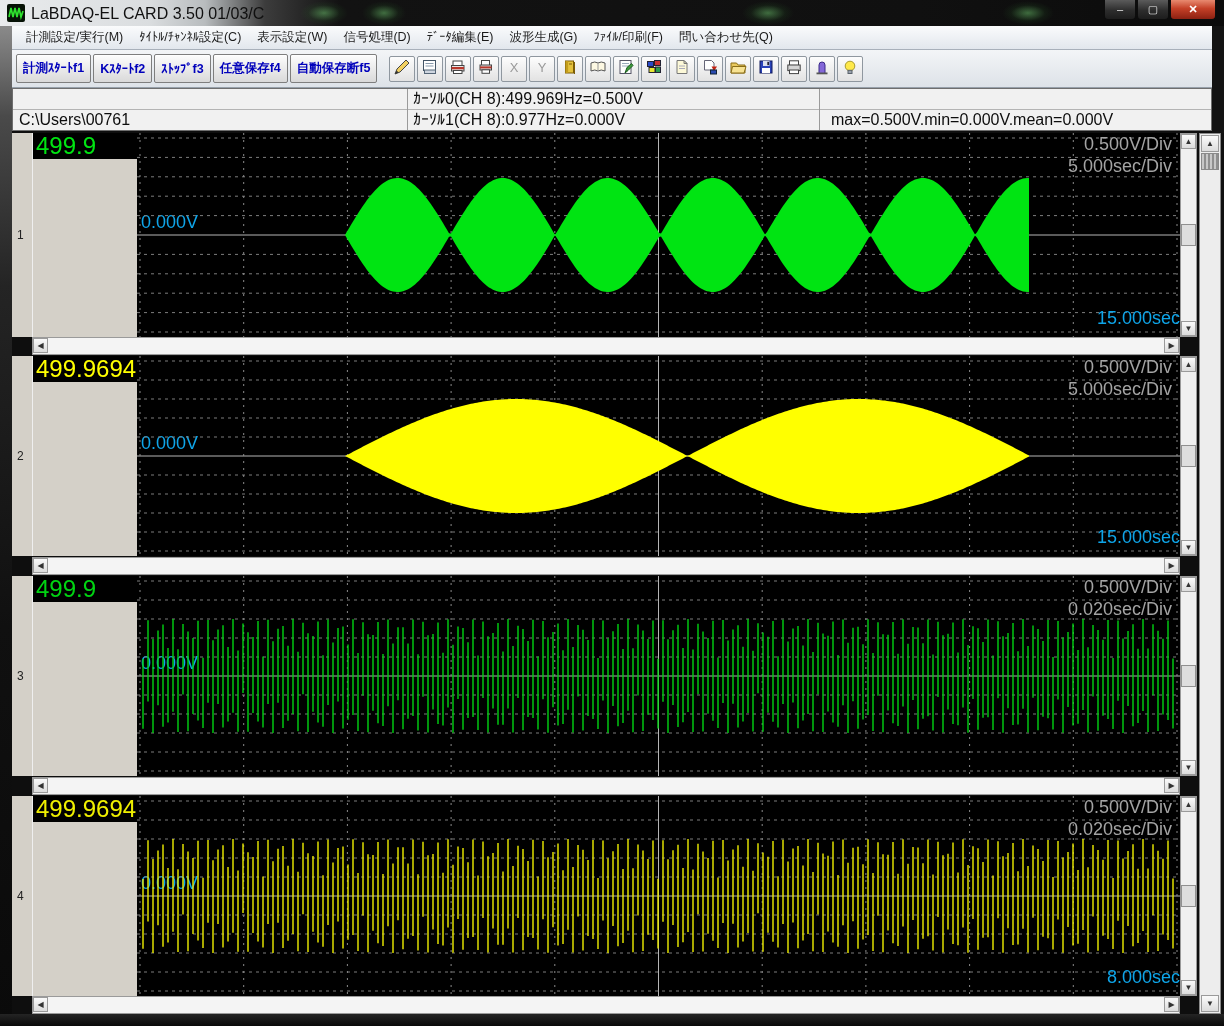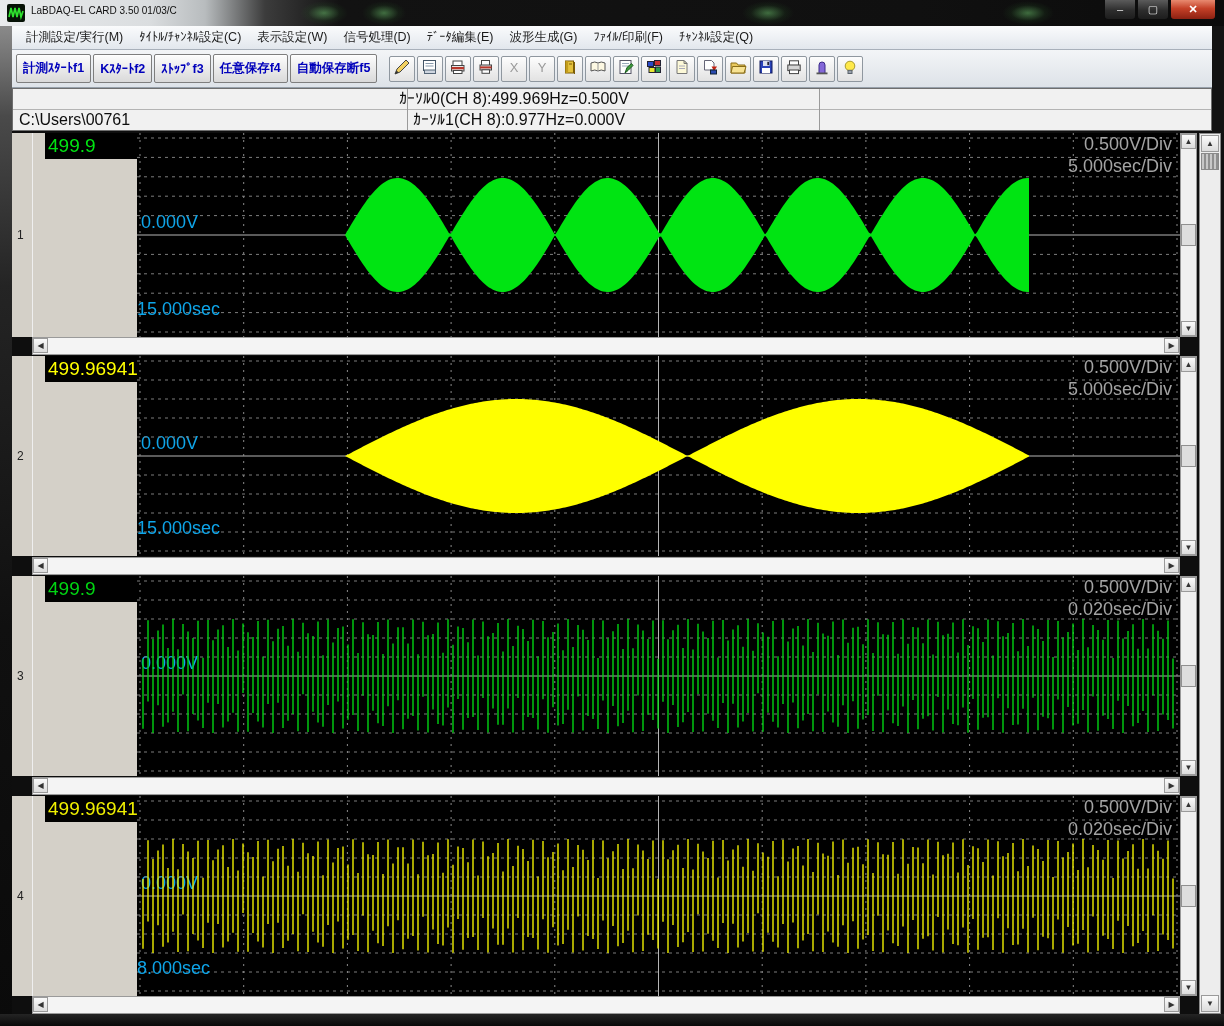--- a/index.html
+++ b/index.html
@@ -5,21 +5,21 @@
   html,body{margin:0;padding:0}
   body{width:1224px;height:1026px;position:relative;overflow:hidden;background:#0e0e0e;
        font-family:"Liberation Sans",sans-serif;-webkit-font-smoothing:antialiased}
 
   
   .titlebar{position:absolute;left:0;top:0;width:1224px;height:26px;
     background:linear-gradient(to right,#e9ebed 0px,#dadddf 150px,#b8bcbe 205px,#3c3c3c 265px,#121212 340px,#101010 75%,#0b0b0b 100%);}
   .blob{position:absolute;top:1px;height:24px;border-radius:50%;
     background:radial-gradient(closest-side,rgba(110,200,110,.5),rgba(40,90,40,.18) 65%,transparent)}
   .title-icon{position:absolute;left:7px;top:4px;width:18px;height:18px}
-  .title-text{position:absolute;left:31px;top:5px;font-size:10px;color:#101010;white-space:nowrap}
+  .title-text{position:absolute;left:31px;top:5px;font-size:16px;color:#101010;white-space:nowrap}
   .win-btns{position:absolute;right:8px;top:0;display:flex}
   .win-btn{width:30px;height:19px;margin-left:1px;border:1px solid #0d0d0d;border-top:none;
     border-radius:0 0 4px 4px;display:flex;align-items:center;justify-content:center;
     color:#e6e6e6;font-size:11px;line-height:1;background:linear-gradient(#5b5b5b,#2d2d2d 55%,#1d1d1d)}
   .win-btn.close{width:44px;color:#fff;background:linear-gradient(#e88a70,#c44027 45%,#8c2112);font-weight:bold}
 
   
   .menubar{position:absolute;left:12px;top:26px;width:1200px;height:24px;box-sizing:border-box;
     background:linear-gradient(#fafbfc,#e2e7ed);border-bottom:1px solid #a8b0ba;
     display:flex;align-items:center;font-size:12.5px;color:#1a1a1a;padding-left:6px}
@@ -49,29 +49,29 @@
   .frame-right-top{position:absolute;left:1212px;top:26px;width:12px;height:107px;background:#131313}
   .frame-right{position:absolute;left:1221px;top:133px;width:3px;height:881px;background:#101010}
   .frame-bottom{position:absolute;left:0;top:1014px;width:1224px;height:12px;
     background:linear-gradient(#242424,#090909)}
 
   
   .panel{position:absolute;left:0;width:1224px}
   .ch-strip{position:absolute;left:12px;top:0;bottom:0;width:20px;background:#d4d0c8}
   .ch-num{position:absolute;left:5px;top:50%;transform:translateY(-50%);font-size:12px;color:#222}
   .lbl-col{position:absolute;left:32px;top:0;bottom:0;width:105px;background:#d4d0c8;border-left:1px solid #efefef}
-  .val-box{position:absolute;left:12px;top:0;width:105px;height:26px;background:#000;
-    font-size:19px;line-height:26px;padding-left:3px;box-sizing:border-box;white-space:nowrap;overflow:hidden}
+  .val-box{position:absolute;left:0;top:0;width:105px;height:26px;background:#000;
+    font-size:24px;line-height:26px;padding-left:3px;box-sizing:border-box;white-space:nowrap;overflow:hidden}
   .plot{position:absolute;left:137px;top:0;bottom:0;width:1043px;background:#000;overflow:hidden}
   .plot svg{position:absolute;left:0;top:0;z-index:1}
   .plot-label{position:absolute;color:#0ea5e9;font-size:18px;white-space:nowrap}
   .zero{left:4px;z-index:0}
   .vdiv{right:8px;top:1px;z-index:2;color:#a4a4a4}
   .tdiv{right:8px;top:23px;z-index:2;color:#a4a4a4}
-  .tlabel{left:0;width:100%;bottom:17px;text-align:left;z-index:2}
+  .tlabel{left:0;width:100%;bottom:8px;text-align:right;z-index:2}
 
   
   .p-vsb{position:absolute;left:1180px;top:0;bottom:0;width:17px;background:#f0f0f0;
     border:1px solid #9a9a9a;box-sizing:border-box}
   .sb-arrow{position:absolute;width:15px;height:15px;background:linear-gradient(#fafafa,#dcdcdc);
     border:1px solid #9a9a9a;box-sizing:border-box;display:flex;align-items:center;justify-content:center;
     font-size:8px;color:#333;line-height:1}
   .p-vsb .up{left:0;top:0}
   .p-vsb .down{left:0;bottom:0}
   .p-vsb .thumb{position:absolute;left:0;top:calc(50% - 11px);width:15px;height:22px;
@@ -110,21 +110,21 @@
 </div>
 
 <div class="menubar">
   <span class="menu-item">計測設定/実行(M)</span>
   <span class="menu-item">ﾀｲﾄﾙ/ﾁｬﾝﾈﾙ設定(C)</span>
   <span class="menu-item">表示設定(W)</span>
   <span class="menu-item">信号処理(D)</span>
   <span class="menu-item">ﾃﾞｰﾀ編集(E)</span>
   <span class="menu-item">波形生成(G)</span>
   <span class="menu-item">ﾌｧｲﾙ/印刷(F)</span>
-  <span class="menu-item">ﾁｬﾝﾈﾙ設定(Q)</span>
+  <span class="menu-item">問い合わせ先(Q)</span>
 </div>
 
 <div class="toolbar">
   <div class="tb-btn">計測ｽﾀｰﾄf1</div>
   <div class="tb-btn">Kｽﾀｰﾄf2</div>
   <div class="tb-btn">ｽﾄｯﾌﾟf3</div>
   <div class="tb-btn">任意保存f4</div>
   <div class="tb-btn">自動保存断f5</div>
   <div class="tb-gap"></div>
   <div id="tb-icons" style="display:flex">
@@ -244,22 +244,23 @@
         <span><svg width="18" height="18" viewBox="0 0 18 18">
             <circle cx="9" cy="8" r="4.8" fill="#ffe94a" stroke="#a89a30"></circle>
             <rect x="7" y="12.3" width="4" height="3.2" fill="#9aa2ac" stroke="#5a626c"></rect>
           </svg></span>
       </div>
     </div>
 </div>
 
 <div class="statusbar">
   <div class="sb-cell" style="left:0;top:21px;width:394px">C:\Users\00761</div>
-  <div class="sb-cell" style="left:380px;top:0;width:412px">ｶｰｿﾙ0(CH 8):499.969Hz=0.500V</div>
+  <div class="sb-cell" style="left:394px;top:0;width:412px">ｶｰｿﾙ0(CH 8):499.969Hz=0.500V</div>
   <div class="sb-cell" style="left:394px;top:21px;width:412px">ｶｰｿﾙ1(CH 8):0.977Hz=0.000V</div>
+  <div class="sb-cell" style="left:806px;top:21px;width:392px;padding-left:12px">max=0.500V.min=0.000V.mean=0.000V</div>
   <div class="sb-div-h"></div>
   <div class="sb-div-v" style="left:394px"></div>
   <div class="sb-div-v" style="left:806px"></div>
 </div>
 
 <div class="frame-left"></div>
 <div class="frame-right-top"></div>
 <div class="frame-right"></div>
 <div class="frame-bottom"></div>
 

